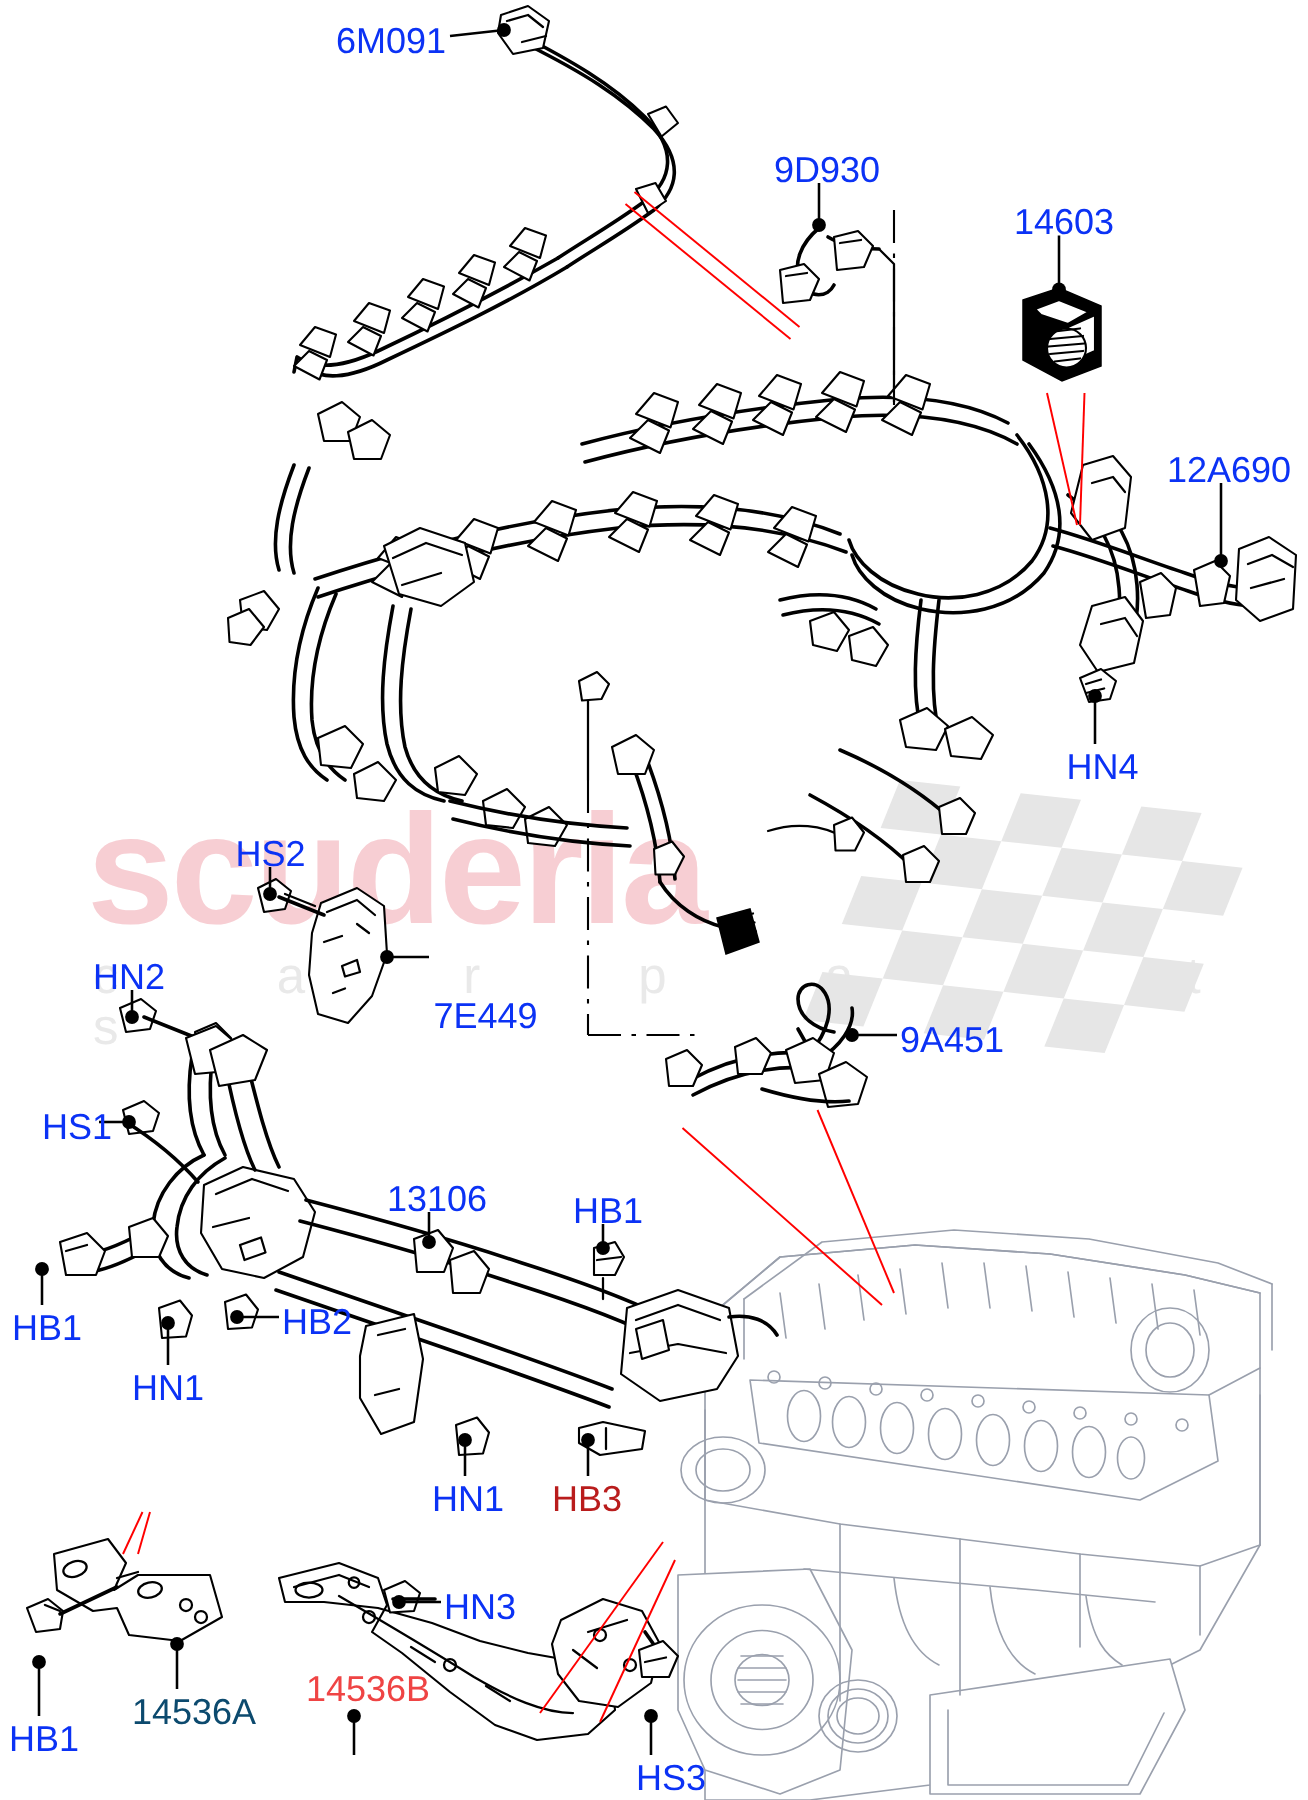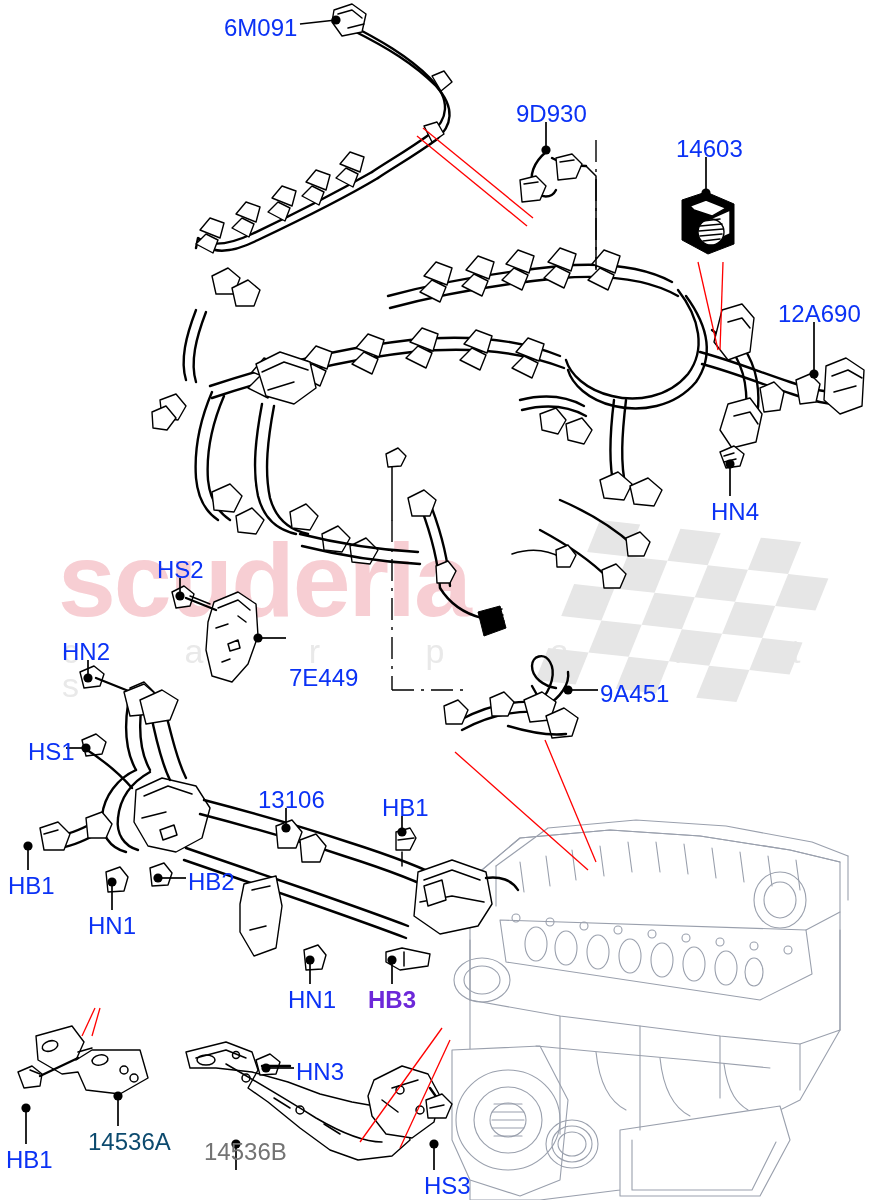--- a/index.html
+++ b/index.html
@@ -546,21 +546,21 @@
       <div class="lbl" style="left: 289px; top: 628px; color: rgb(11, 50, 245); margin-top: 36px;">7E449</div>
       <div class="lbl" style="left: 62px; top: 638px; color: rgb(11, 50, 245);">HN2</div>
       <div class="lbl" style="left: 600px; top: 680px; color: rgb(11, 50, 245);">9A451</div>
       <div class="lbl" style="left: 28px; top: 738px; color: rgb(11, 50, 245);">HS1</div>
       <div class="lbl" style="left: 258px; top: 786px; color: rgb(11, 50, 245); text-align: center;">13106</div>
       <div class="lbl" style="left: 382px; top: 794px; color: rgb(11, 50, 245);">HB1</div>
       <div class="lbl" style="left: 8px; top: 872px; color: rgb(11, 50, 245);">HB1</div>
       <div class="lbl" style="left: 188px; top: 868px; color: rgb(11, 50, 245);">HB2</div>
       <div class="lbl" style="left: 88px; top: 912px; color: rgb(11, 50, 245);">HN1</div>
       <div class="lbl" style="left: 288px; top: 986px; color: rgb(11, 50, 245);">HN1</div>
-      <div class="lbl" style="left: 368px; top: 986px; color: #6d28d9; font-weight: bold;">HB3</div>
+      <div class="lbl" style="left: 368px; top: 986px; color: #b91c1c;">HB3</div>
       <div class="lbl" style="left: 296px; top: 1058px; color: rgb(11, 50, 245);">HN3</div>
       <div class="lbl" style="left: 88px; top: 1128px; color: #0c4a6e;">14536A</div>
       <div class="lbl" style="left: 6px; top: 1146px; color: rgb(11, 50, 245);">HB1</div>
-      <div class="lbl" style="left: 204px; top: 1138px; color: #737373;">14536B</div>
+      <div class="lbl" style="left: 204px; top: 1113px; color: #ef4444;">14536B</div>
       <div class="lbl" style="left: 424px; top: 1172px; color: rgb(11, 50, 245); text-align: right;">HS3</div>
     </div>
 
 </div>
 
 </body></html>

